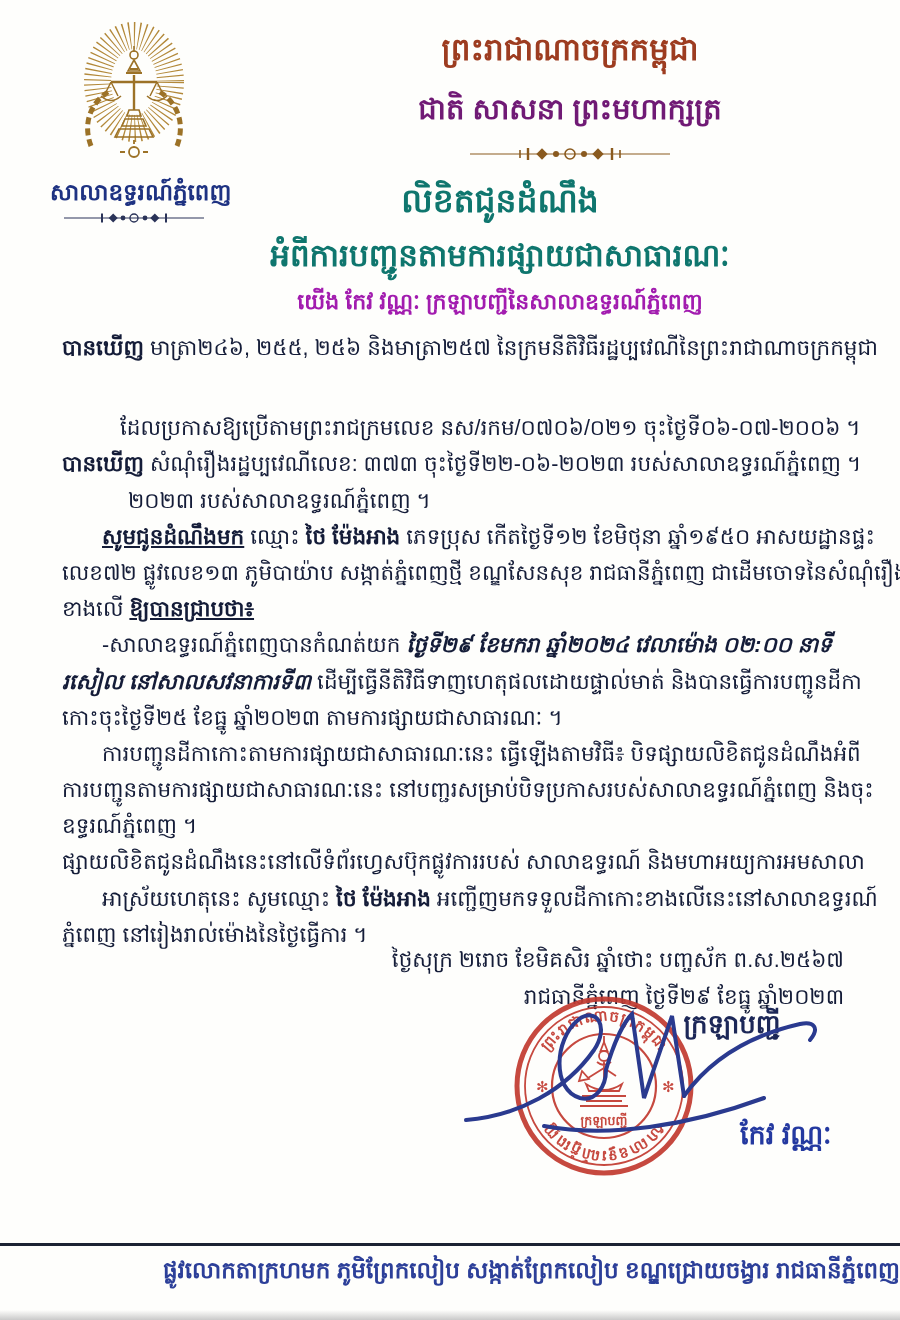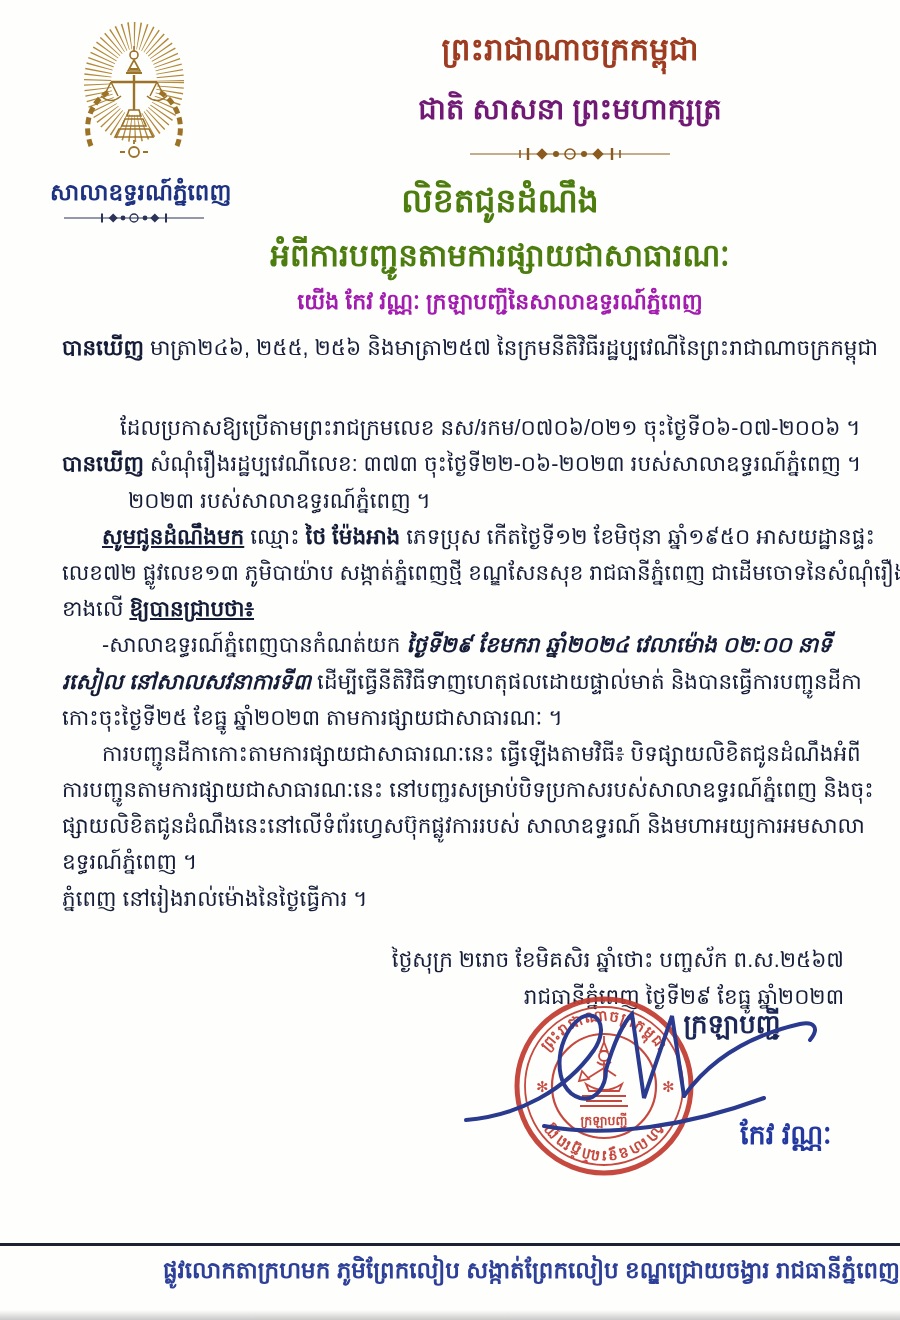--- a/index.html
+++ b/index.html
@@ -10,21 +10,21 @@
   }
   
   .emblem-block{position:absolute;left:50px;top:20px;width:168px;text-align:center;}
   .emblem-caption{color:#1e3282;font-weight:bold;font-size:23px;margin-top:4px;white-space:nowrap;}
   
   .kingdom-block{position:absolute;left:300px;top:30px;width:540px;text-align:center;}
   .kingdom-line{color:#9d3c20;font-size:31px;font-weight:bold;white-space:nowrap;}
   .motto-line{color:#701a75;font-size:29px;font-weight:bold;margin-top:16px;white-space:nowrap;}
   .header-divider{margin-top:12px;}
   
-  .title-block{position:absolute;left:110px;top:180px;width:780px;text-align:center;color:#4d7c0f;}
+  .title-block{position:absolute;left:110px;top:180px;width:780px;text-align:center;color:#0f766e;}
   .doc-title1{font-size:33px;font-weight:bold;}
   .doc-title2{font-size:31px;font-weight:bold;margin-top:8px;}
   .subtitle{
     position:absolute;left:110px;top:288px;width:780px;text-align:center;
     color:#a21caf;font-size:22px;font-weight:bold;white-space:nowrap;
   }
   
   .body-text{position:absolute;left:62px;top:330px;width:784px;font-size:21.5px;}
   .line{height:36.2px;line-height:36.2px;white-space:nowrap;}
   .ind1{padding-left:40px;}   
@@ -143,23 +143,28 @@
       <span class="bi">ថ្ងៃទី២៩ ខែមករា ឆ្នាំ២០២៤ វេលាម៉ោង ០២:០០ នាទី</span>
     </div>
     <div class="line">
       <span class="bi">រសៀល នៅសាលសវនាការទី៣</span>
       <span>ដើម្បីធ្វើនីតិវិធីទាញហេតុផលដោយផ្ទាល់មាត់ និងបានធ្វើការបញ្ជូនដីកា</span>
     </div>
     <div class="line">កោះចុះថ្ងៃទី២៥ ខែធ្នូ ឆ្នាំ២០២៣ តាមការផ្សាយជាសាធារណៈ ។</div>
 
     <div class="line ind1">ការបញ្ជូនដីកាកោះតាមការផ្សាយជាសាធារណៈនេះ ធ្វើឡើងតាមវិធី៖ បិទផ្សាយលិខិតជូនដំណឹងអំពី</div>
     <div class="line">ការបញ្ជូនតាមការផ្សាយជាសាធារណៈនេះ នៅបញ្ជរសម្រាប់បិទប្រកាសរបស់សាលាឧទ្ធរណ៍ភ្នំពេញ និងចុះ</div>
+    <div class="line">ឧទ្ធរណ៍ភ្នំពេញ ។</div>
     <div class="line">ផ្សាយលិខិតជូនដំណឹងនេះនៅលើទំព័រហ្វេសប៊ុកផ្លូវការរបស់ សាលាឧទ្ធរណ៍ និងមហាអយ្យការអមសាលា</div>
-    <div class="line">ឧទ្ធរណ៍ភ្នំពេញ ។</div>
-
+
+    <div class="line ind1">
+      <span>អាស្រ័យហេតុនេះ សូមឈ្មោះ</span>
+      <span class="bold">ថៃ ម៉ែងអាង</span>
+      <span>អញ្ជើញមកទទួលដីកាកោះខាងលើនេះនៅសាលាឧទ្ធរណ៍</span>
+    </div>
     <div class="line">ភ្នំពេញ នៅរៀងរាល់ម៉ោងនៃថ្ងៃធ្វើការ ។</div>
   </div>
 
   <div class="date-block">
     <div>ថ្ងៃសុក្រ ២រោច ខែមិគសិរ ឆ្នាំថោះ បញ្ចស័ក ព.ស.២៥៦៧</div>
     <div>រាជធានីភ្នំពេញ ថ្ងៃទី២៩ ខែធ្នូ ឆ្នាំ២០២៣</div>
   </div>
 
   <div class="signer-title">ក្រឡាបញ្ជី</div>
 

